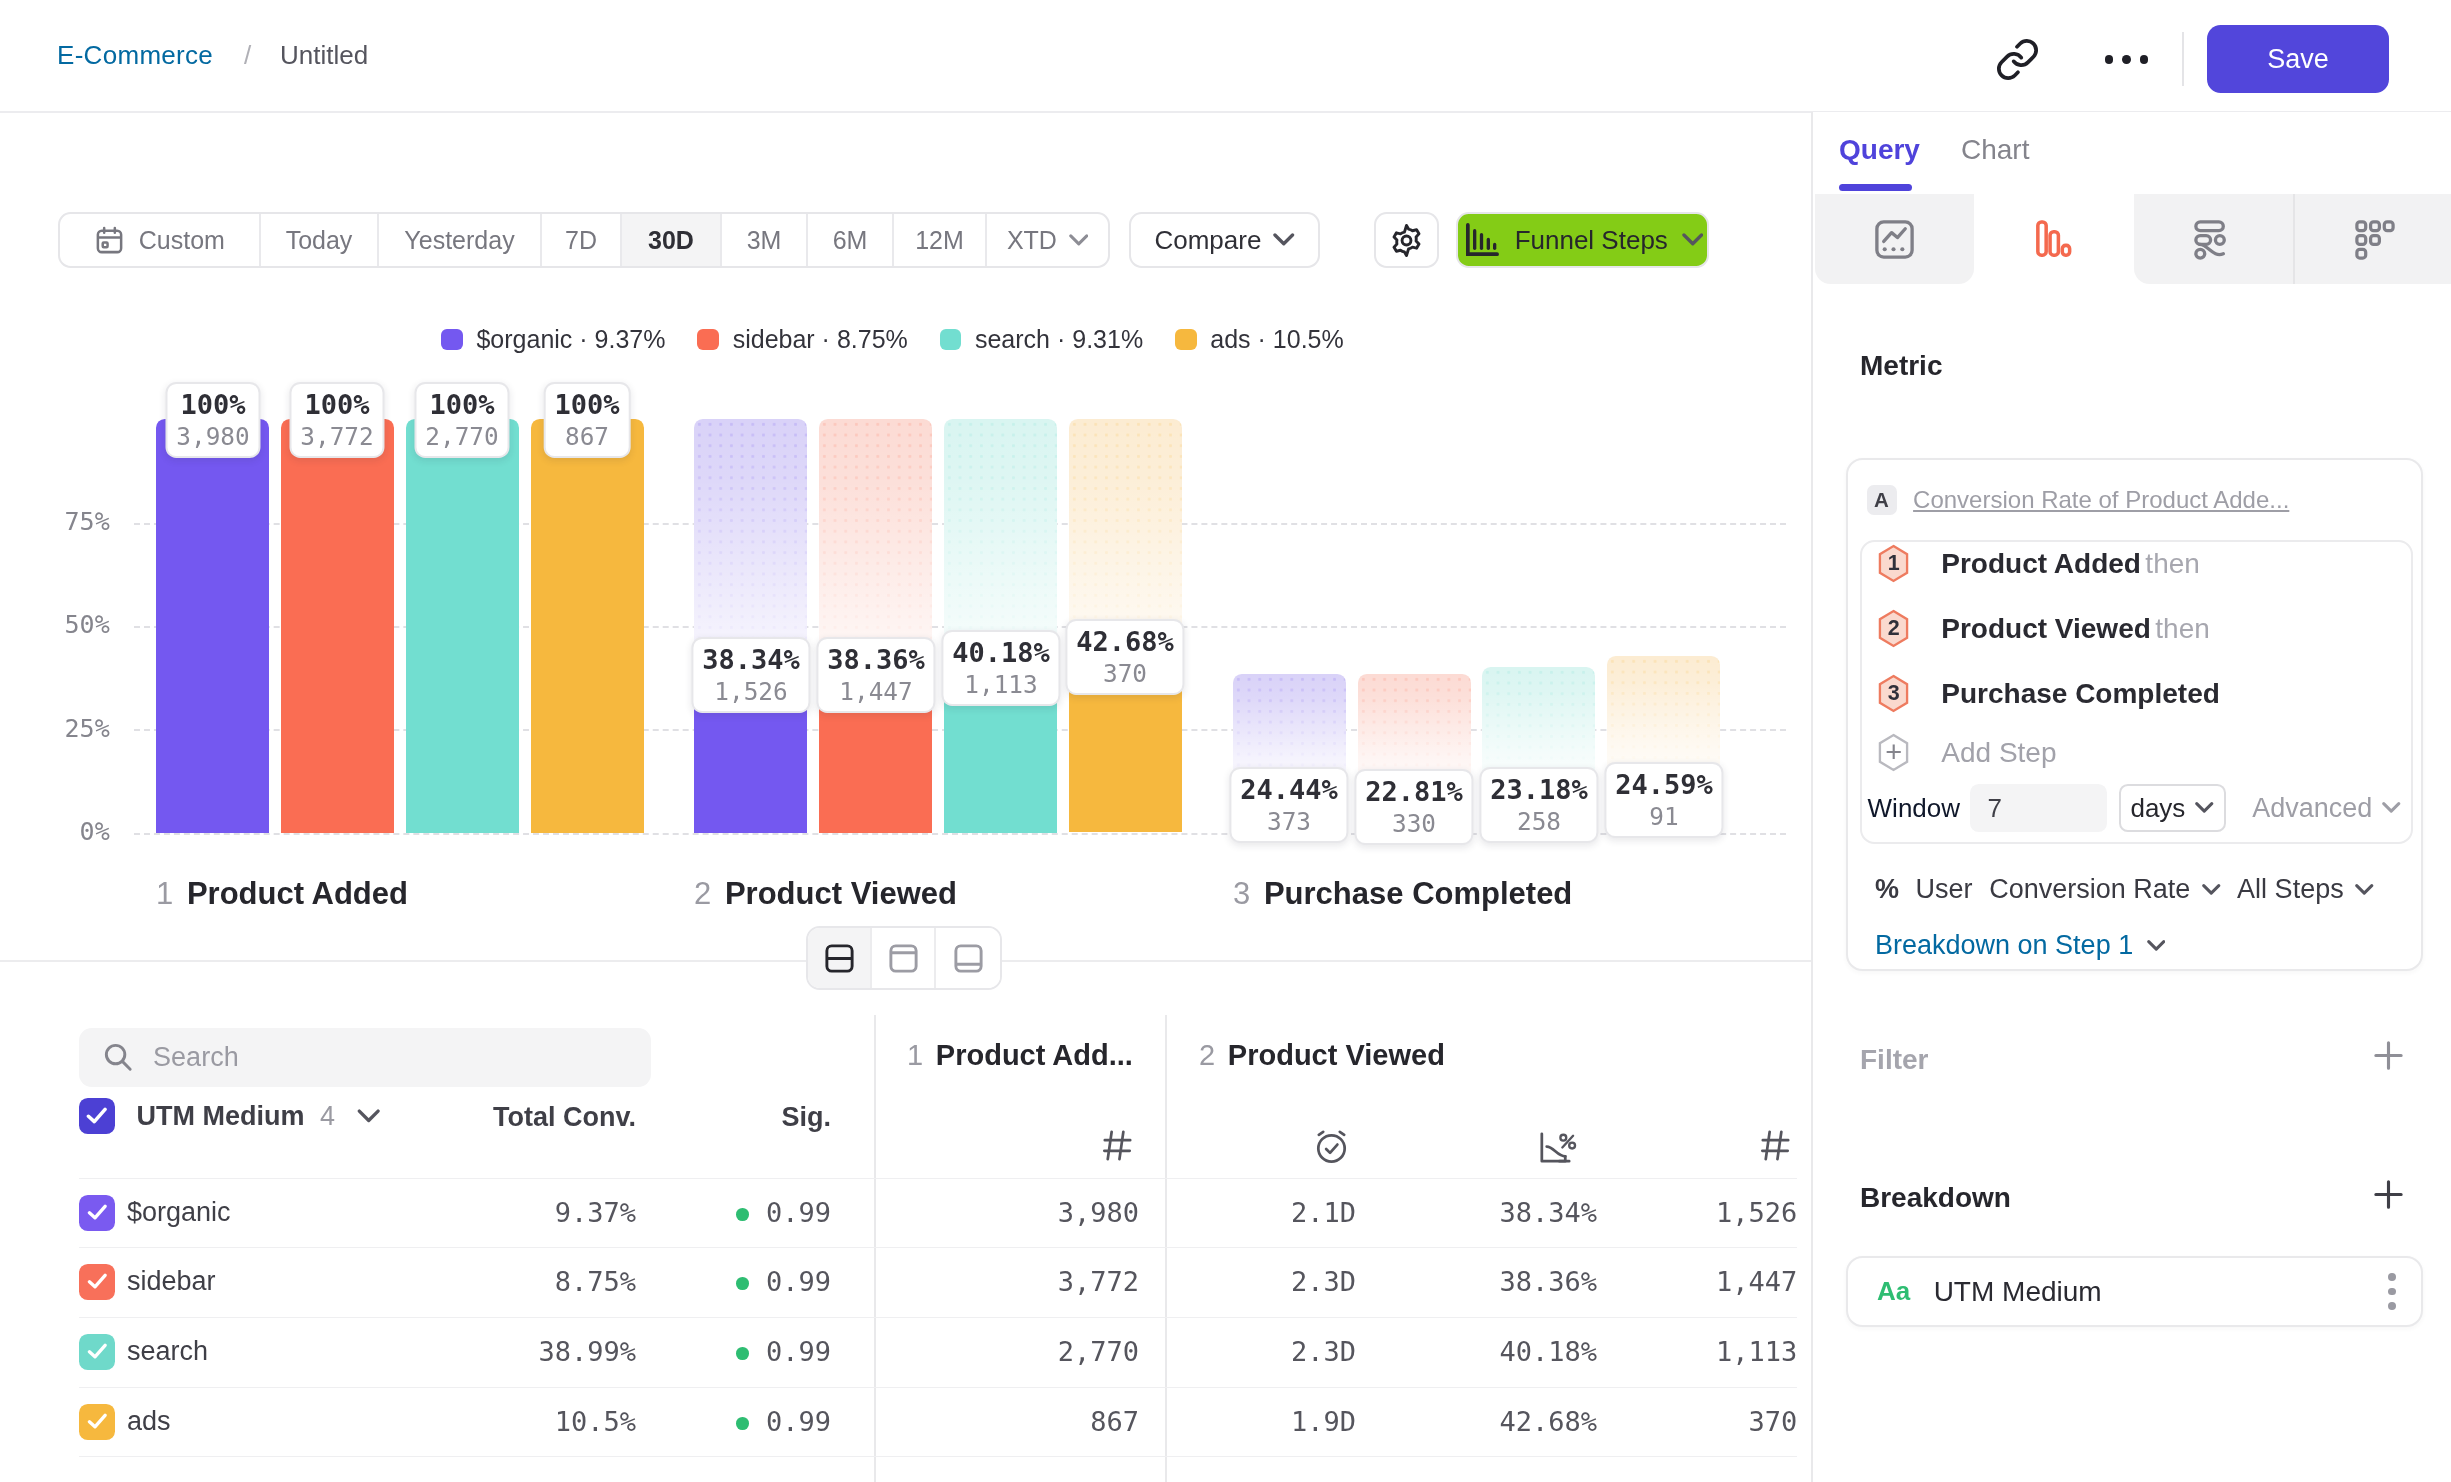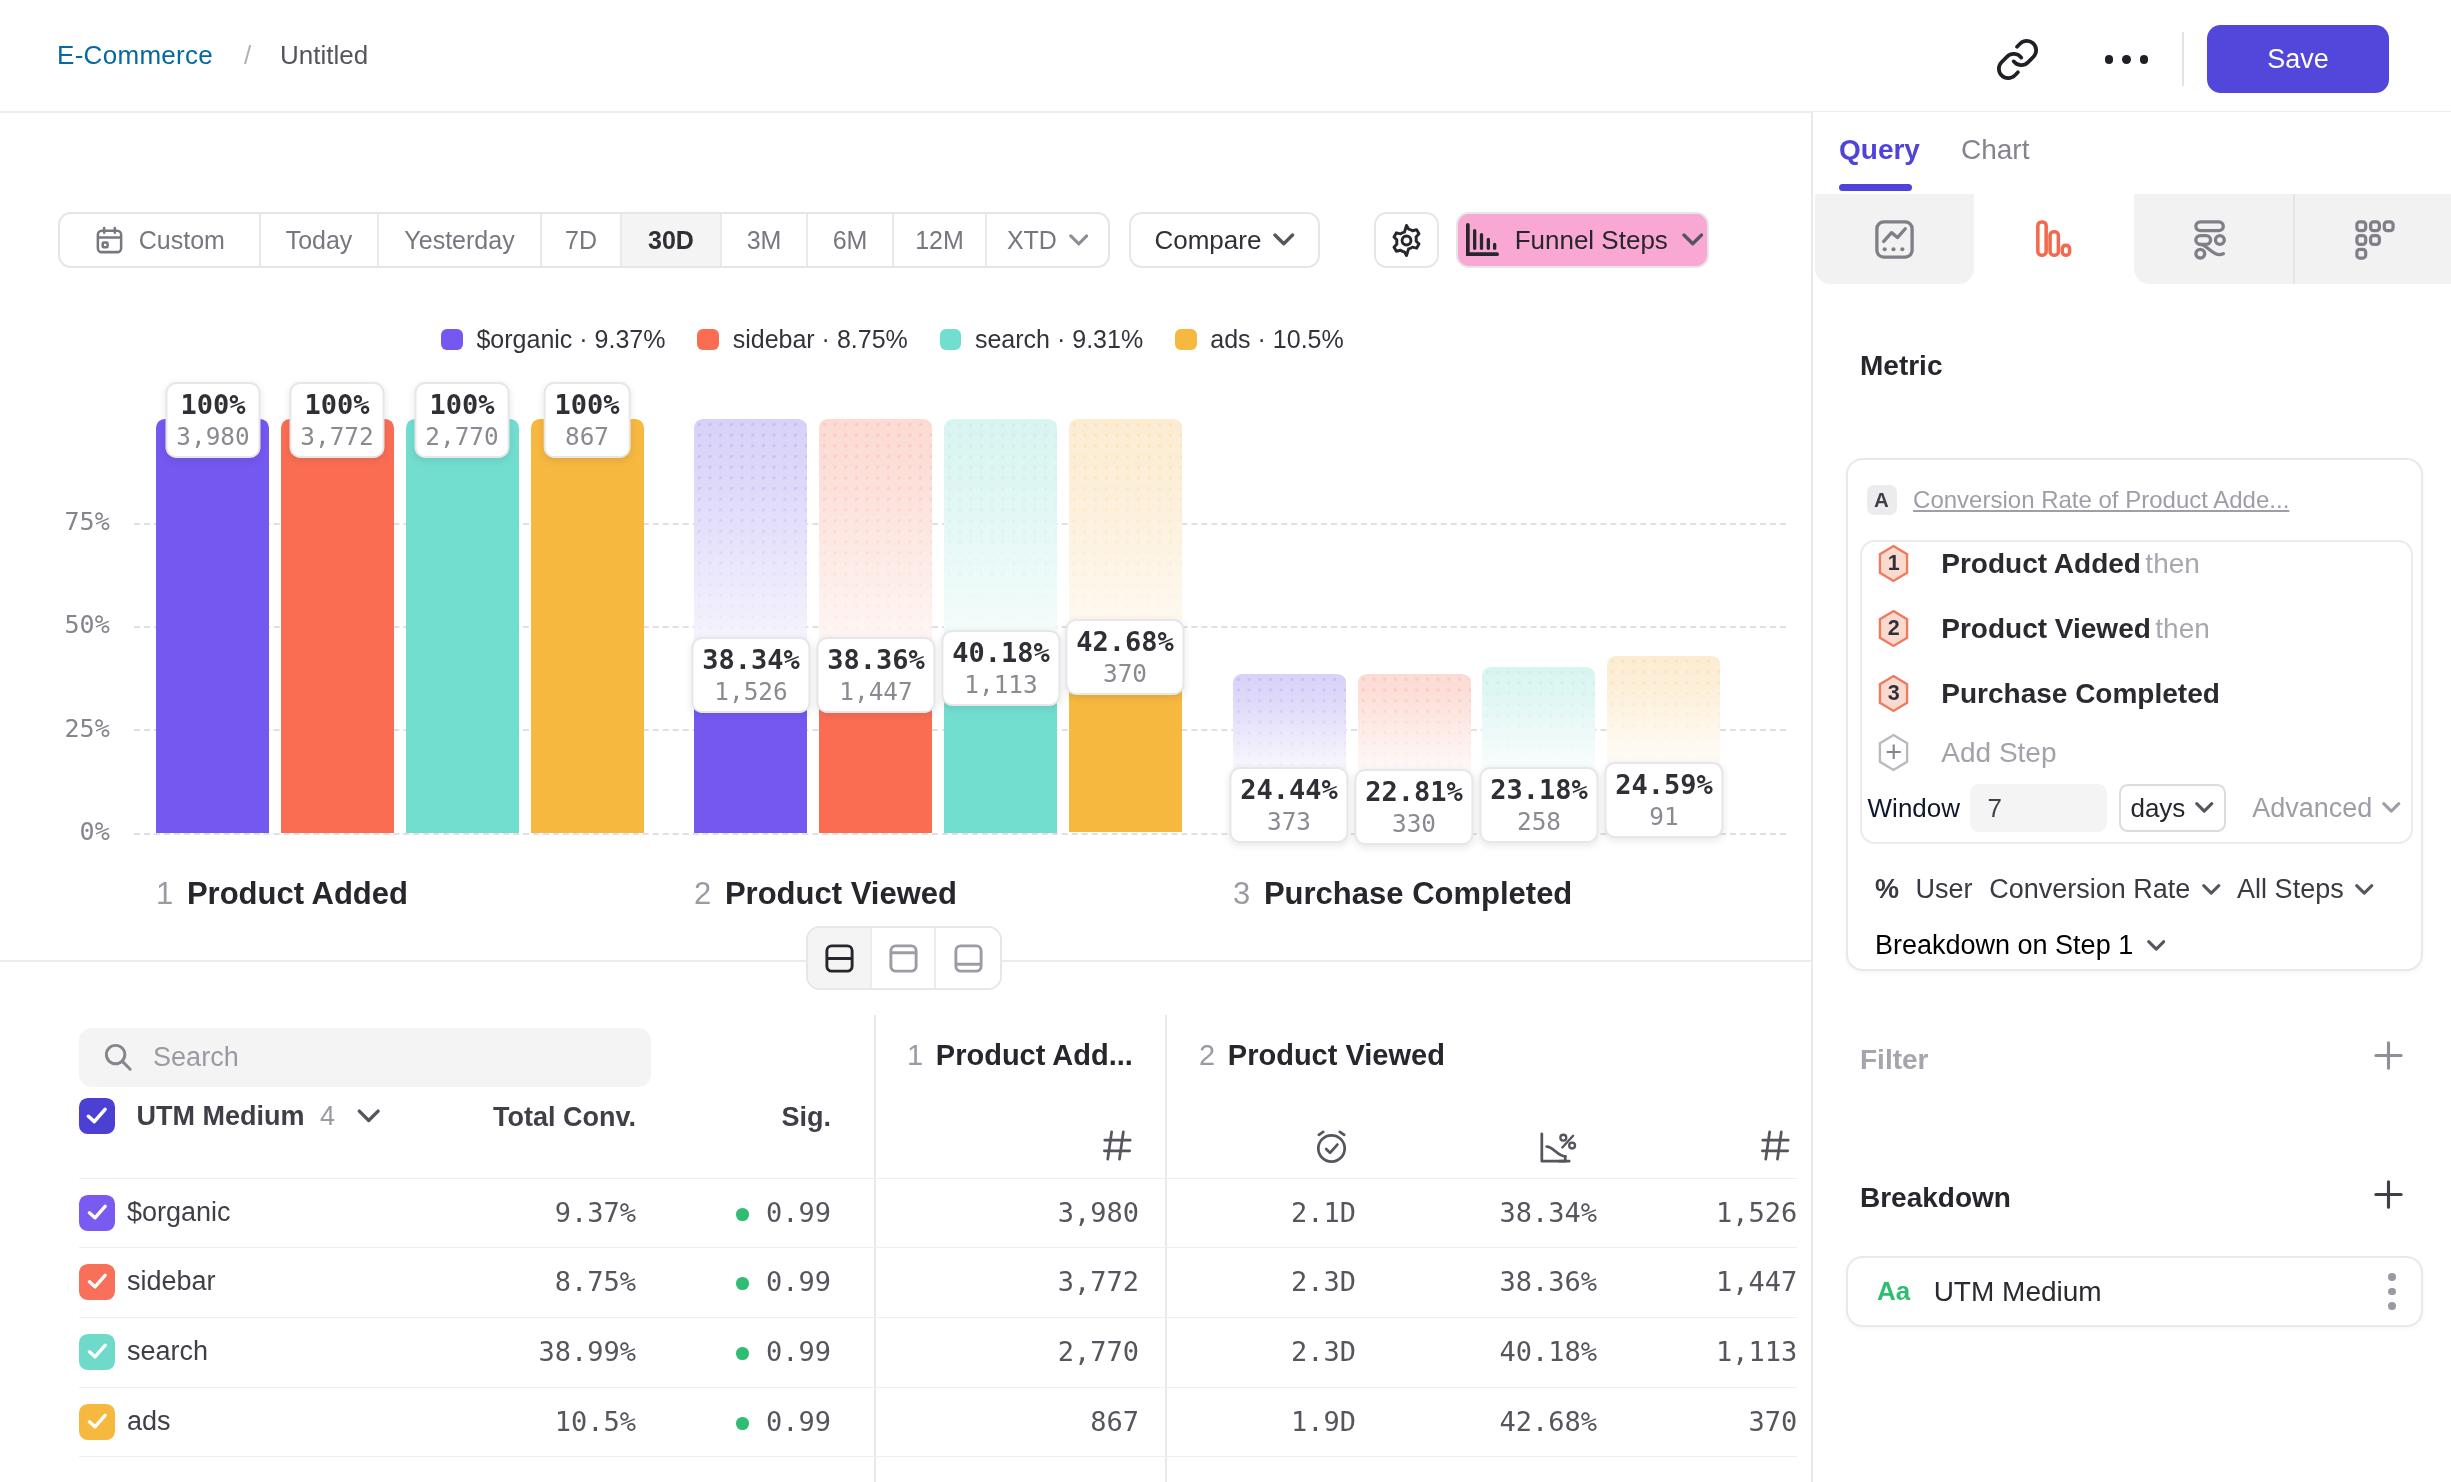--- a/index.html
+++ b/index.html
@@ -26,21 +26,21 @@
   #date-seg { position:absolute; left:58px; top:99px; height:56px; display:flex; border:2px solid #e6e6e9; border-radius:12.7px; overflow:hidden; background:#fff; }
   .seg { display:flex; align-items:center; justify-content:center; font-size:25px; color:#77777f; cursor:pointer; border-right:2px solid #e9e9ec; padding:0; }
   .seg:last-child { border-right:none; }
   .seg.selected { background:#f4f4f5; color:#2f2f36; font-weight:700; }
   .seg .cal { margin-right:13.7px; }
   .seg .chev { margin-left:11.7px; }
   #compare-btn { position:absolute; left:1129px; top:99px; width:191px; height:56px; border:2px solid #e6e6e9; border-radius:12.7px;
     display:flex; align-items:center; justify-content:center; gap:11.7px; font-size:26px; color:#2f2f36; font-weight:500; cursor:pointer; background:#fff;}
   #gear-btn { position:absolute; left:1374px; top:99px; width:65px; height:56px; border:2px solid #e6e6e9; border-radius:12.7px; display:flex; align-items:center; justify-content:center; cursor:pointer; background:#fff;}
   #funnel-steps-btn { position:absolute; left:1456px; top:99px; width:253px; height:56px; border:2px solid #e6e6e9; border-radius:12.7px;
-    display:flex; align-items:center; justify-content:center; gap:13.7px; font-size:26px; color:#26262c; font-weight:500; cursor:pointer; background:#f9a8d4;}
+    display:flex; align-items:center; justify-content:center; gap:13.7px; font-size:26px; color:#26262c; font-weight:500; cursor:pointer; background:#84cc16;}
 
   
   #chart { position:absolute; left:0; top:112px; width:1811px; height:848px; }
   #legend { position:absolute; left:0; top:213px; width:1785px; display:flex; justify-content:center; gap:32px; }
   .lg-item { display:flex; align-items:center; gap:13.7px; font-size:25px; color:#33333b; font-weight:500; }
   .lg-swatch { width:21.5px; height:21.5px; border-radius:5.9px; }
   .gridline { position:absolute; left:134px; width:1652px; height:0; border-top:2.9px dashed #e0e0e4; }
   .ylabel { position:absolute; width:98px; text-align:right; font-size:25px; color:#85858d; }
   .bar { position:absolute; }
   .bar.cap { border-radius:8.8px 8.8px 0 0; }
@@ -108,21 +108,21 @@
   .hex span { position:absolute; left:0; top:2.9px; width:33px; height:33px; display:flex; align-items:center; justify-content:center; font-size:21.5px; font-weight:700; color:#30303a; }
   .step-name { font-size:28px; font-weight:700; color:#2a2a31; white-space:nowrap;}
   .step-then { font-size:28px; color:#a7a7af; font-weight:400; }
   #addstep-row .step-name { color:#a2a2aa; font-weight:400; }
   #window-row { position:absolute; left:5.9px; top:242px; width:533px; display:flex; align-items:center; }
   #window-label { font-size:26px; color:#0f172a; }
   #window-input { margin-left:9.8px; width:137px; height:48px; background:#f4f4f5; border-radius:8.8px; font-size:26px; color:#3f3f47; display:flex; align-items:center; padding-left:17.6px; }
   #window-unit { margin-left:11.7px; width:107px; height:48px; border:2px solid #dcdcdf; border-radius:8.8px; font-size:26px; color:#26262c; display:flex; align-items:center; justify-content:center; gap:9.8px; cursor:pointer;}
   #advanced { margin-left:auto; font-size:27px; color:#9e9ea6; display:flex; align-items:center; gap:9.8px; cursor:pointer;}
   #measure-row { position:absolute; left:27px; top:414px; display:flex; align-items:center; gap:16.6px; font-size:27px; color:#3a3a42; font-weight:500;}
-  #breakdown-on { position:absolute; left:27px; top:470px; display:flex; align-items:center; gap:13.7px; font-size:27px; color:#000000; font-weight:500;}
+  #breakdown-on { position:absolute; left:27px; top:470px; display:flex; align-items:center; gap:13.7px; font-size:27px; color:#0369a1; font-weight:500;}
   #breakdown-card { position:absolute; left:33px; top:1144px; width:577px; height:71px; border:2px solid #e9e9eb; border-radius:16.6px; background:#fff; display:flex; align-items:center; box-shadow:0 2px 4.9px rgba(40,40,60,.04);}
   #aa-badge { margin-left:29px; font-size:26px; font-weight:700; color:#2ebd72; }
   #bd-name { margin-left:23.4px; font-size:28px; font-weight:500; color:#2a2a31; }
   #kebab { margin-left:auto; margin-right:25px; display:flex; flex-direction:column; gap:6.8px; cursor:pointer;}
   #kebab i { width:7.8px; height:7.8px; border-radius:50%; background:#9a9aa2; display:block;}
 </style>
 </head>
 <body>
 
 <div id="app">

